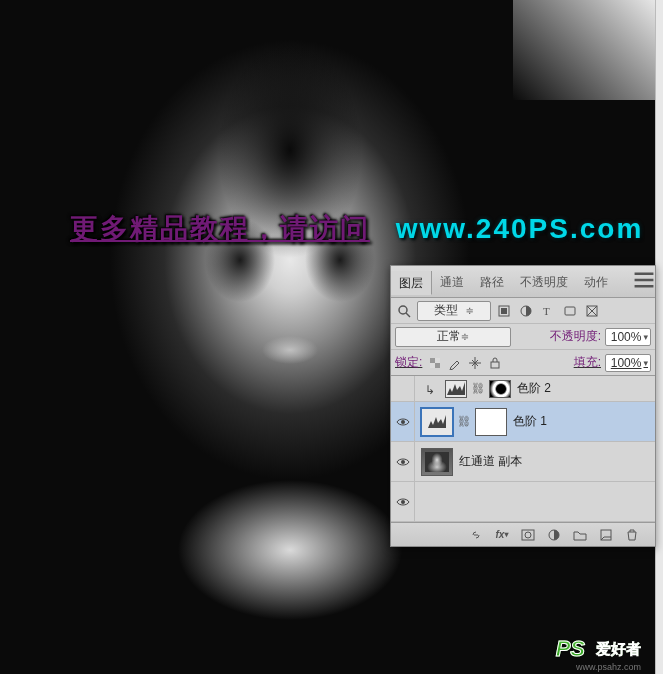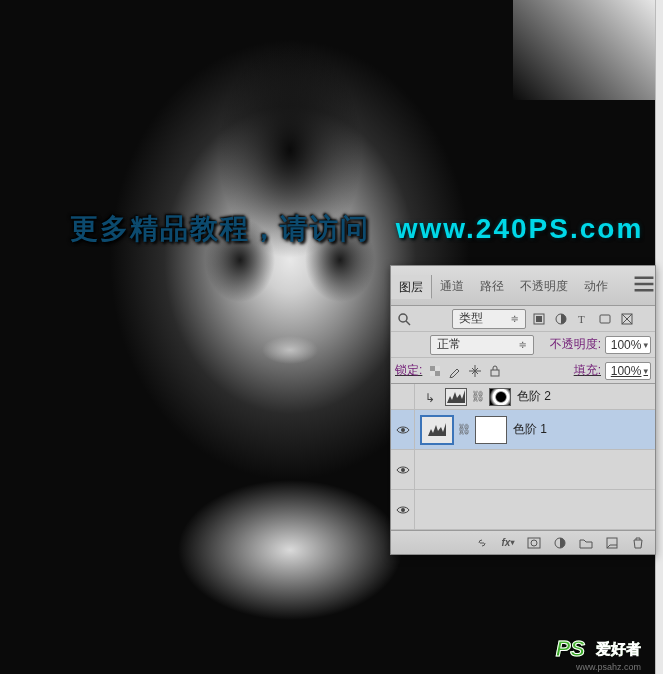--- a/index.html
+++ b/index.html
@@ -12,45 +12,45 @@
   background:
     radial-gradient(ellipse 50px 60px at 240px 260px, #1a1a1a 0%, transparent 70%),
     radial-gradient(ellipse 50px 60px at 340px 260px, #1a1a1a 0%, transparent 70%),
     radial-gradient(ellipse 40px 20px at 290px 350px, #c0c0c0 0%, transparent 70%),
     radial-gradient(ellipse 120px 180px at 290px 150px, #0a0a0a 0%, transparent 60%),
     radial-gradient(ellipse 160px 100px at 290px 550px, #dadada 0%, transparent 70%);
 }
 .corner-light { position:absolute; top:0; right:0; width:150px; height:100px; background: linear-gradient(225deg, #eee, transparent); }
 
 .watermark-center { position: absolute; top: 210px; left: 70px; font-size: 28px; font-weight: bold; letter-spacing: 2px; white-space: nowrap; }
-.watermark-center .t1 { color: #0c4a6e; text-shadow: 0 0 4px #000, 2px 2px 3px #000, -1px -1px 2px #000; }
+.watermark-center .t1 { color: #701a75; text-shadow: 0 0 4px #000, 2px 2px 3px #000, -1px -1px 2px #000; text-decoration: underline; }
 .watermark-center .t2 { color: #00d8e8; text-shadow: 0 0 4px #003a40, 2px 2px 3px #000; margin-left: 16px; }
 
 .right-strip { position:absolute; right:0; top:0; width:8px; height:674px; background:#e8e8e8; border-left:1px solid #bbb; }
 
 .wm-br { position:absolute; right:22px; bottom:12px; display:flex; align-items:center; gap:11px; }
 .wm-br .ps-badge { font-size: 22px; font-style: italic; font-weight: bold;
   background: linear-gradient(180deg,#53c13a,#2a9d1a); -webkit-background-clip: text; background-clip:text; color: transparent;
   -webkit-text-stroke: 1px #fff; filter: drop-shadow(0 1px 1px rgba(0,0,0,.4)); }
 .wm-br .ahz { font-size: 15px; color:#43a52e; font-weight:bold; -webkit-text-stroke:.5px #fff; }
 .wm-url { position:absolute; right:22px; bottom:2px; font-size:9px; color:#777; }
 
 
 .layers-panel { position: absolute; left: 390px; top: 265px; width: 266px; background: #d6d6d6; border: 1px solid #8a8a8a; box-shadow: 0 2px 8px rgba(0,0,0,.4); font-size: 12px; color: #333; }
-.panel-tabs { display:flex; align-items:center; height: 40px; background: linear-gradient(#dcdcdc,#c8c8c8); border-bottom:1px solid #9a9a9a; }
+.panel-tabs { display:flex; align-items:center; height: 32px; background: linear-gradient(#dcdcdc,#c8c8c8); border-bottom:1px solid #9a9a9a; }
 .panel-tabs .tab { padding: 0 8px; height:24px; line-height:24px; color:#555; cursor:default; }
 .panel-tabs .tab.active { background:#d6d6d6; border-right:1px solid #9a9a9a; color:#222; position:relative; top:1px; border-bottom:1px solid #d6d6d6; }
 .panel-tabs .menu { margin-left:auto; width:22px; text-align:center; color:#555; }
 
 .row { display:flex; align-items:center; height:26px; padding: 0 4px; gap:4px; border-bottom:1px solid #bcbcbc; }
 .row.controls2 { border-bottom:1px solid #9a9a9a;text-decoration:underline; }
-.select { display:flex; align-items:center; justify-content:space-between; background:#eee; border:1px solid #8f8f8f; height:20px; padding:0 6px; border-radius:2px;margin-left:35px; }
+.select { display:flex; align-items:center; justify-content:space-between; background:#eee; border:1px solid #8f8f8f; height:20px; padding:0 16px; border-radius:2px; }
 .select .arrow { font-size:10px; color:#555; }
 .kind-select { width:74px; }
-.blend-select { width:104px; }
+.blend-select { width:116px;justify-content:center; }
 .mini-icon { width:18px; height:18px; display:flex; align-items:center; justify-content:center; color:#444; }
 .mini-icon svg { width:14px; height:14px; }
 .lbl { color:#701a75; }
 .pct-field { display:flex; align-items:center; background:#fff; border:1px solid #8f8f8f; height:18px; padding:4px 2px; width:46px; justify-content:flex-end; border-radius:2px; }
 .pct-field .arrow { font-size:9px; color:#555; margin-left:2px; }
 .lock-icons { display:flex; gap:2px; }
 
 .layers-list { background:#d6d6d6; }
 .layer-row { display:flex; align-items:center; height:40px; border-bottom:1px solid #bcbcbc; background:#d6d6d6; }
 .layer-row.clip-row { height:26px; }
@@ -66,21 +66,21 @@
 .thumb.adj svg { width:20px; height:14px; }
 .thumb.small { width:22px; height:18px; }
 .thumb.mask-white { background:#fff; }
 .thumb.mask-mixed { background: radial-gradient(circle at 55% 50%, #000 0%, #000 33%, #fff 45%, #fff 58%, #000 85%); }
 .thumb.sel-outline { outline:2px solid #3b74b9; outline-offset:-1px; }
 .thumb.photo { background: linear-gradient(#555,#777); }
 .thumb.photo::after { content:""; position:absolute; inset:3px; background: radial-gradient(ellipse 8px 10px at 50% 40%, #ddd, transparent 70%), radial-gradient(ellipse 14px 10px at 50% 75%, #ccc, transparent 70%), #333; }
 .link-icon { width:10px; color:#555; font-size:11px; display:flex; justify-content:center; }
 .layer-name { color:#222; }
 
-.panel-footer { height:24px; display:flex; align-items:center; justify-content:flex-end; gap:8px; padding:0 8px; background:linear-gradient(#d6d6d6,#c8c8c8); border-top:1px solid #9a9a9a;font-weight:bold; }
+.panel-footer { height:24px; display:flex; align-items:center; justify-content:flex-end; gap:8px; padding:0 14px; background:linear-gradient(#d6d6d6,#c8c8c8); border-top:1px solid #9a9a9a;font-weight:bold; }
 .panel-footer .ficon { width:18px; height:18px; display:flex; align-items:center; justify-content:center; color:#555; }
 .panel-footer .ficon svg { width:14px; height:14px; }
 .grow { flex:1; }
 </style>
 </head>
 <body>
 
 <div class="canvas-area">
   <div class="photo-bg">
     <div class="corner-light"></div>
@@ -245,20 +245,24 @@
 
     <div class="layer-row">
       <div class="vis-col">
         <span class="eye">
             <svg viewBox="0 0 14 10">
               <path d="M1 5c2-4 10-4 12 0-2 4-10 4-12 0z" fill="none" stroke="#444"></path>
               <circle cx="7" cy="5" r="2" fill="#444"></circle>
             </svg>
           </span>
       </div>
+      <div class="layer-content">
+        <div class="thumb photo"></div>
+        <span class="layer-name">红通道 副本</span>
+      </div>
     </div>
 
     <div class="layer-row">
       <div class="vis-col">
         <span class="eye">
             <svg viewBox="0 0 14 10">
               <path d="M1 5c2-4 10-4 12 0-2 4-10 4-12 0z" fill="none" stroke="#444"></path>
               <circle cx="7" cy="5" r="2" fill="#444"></circle>
             </svg>
           </span>

